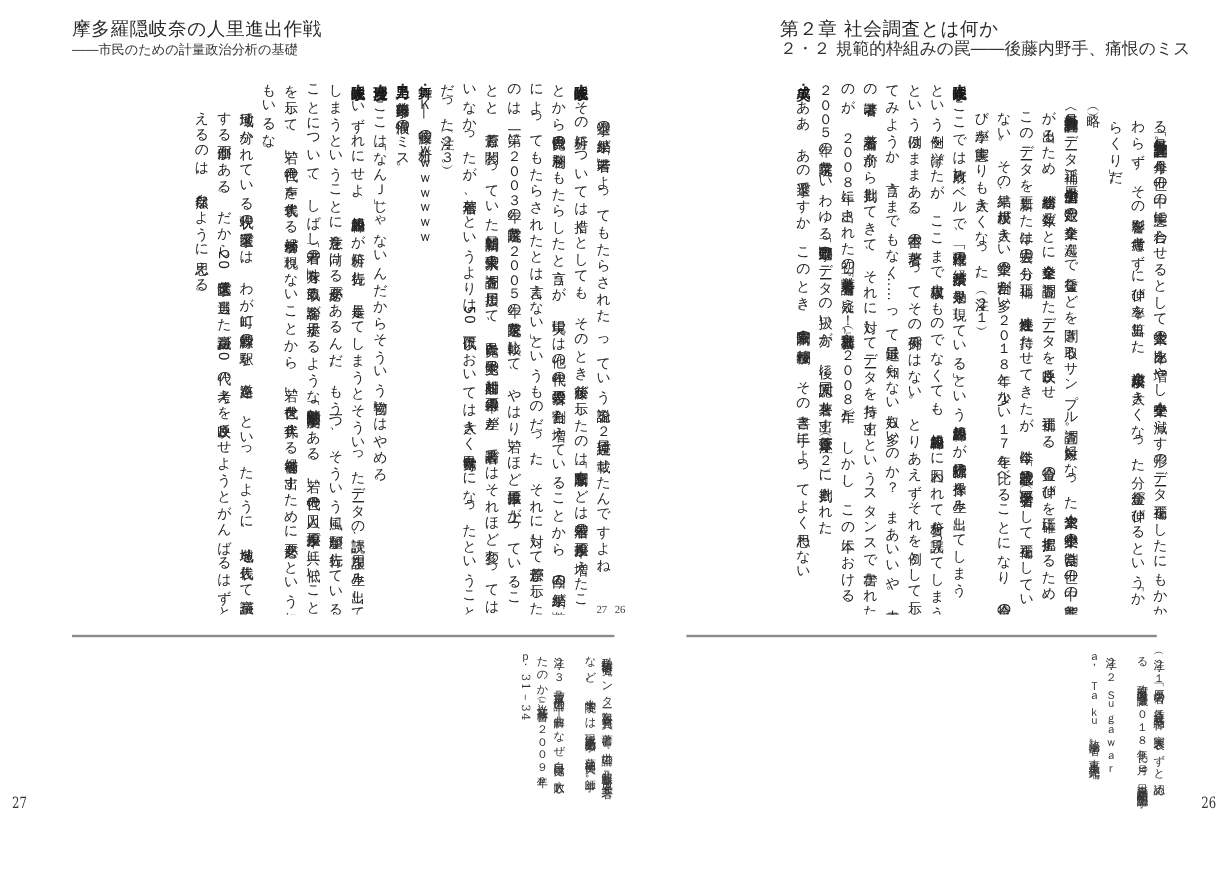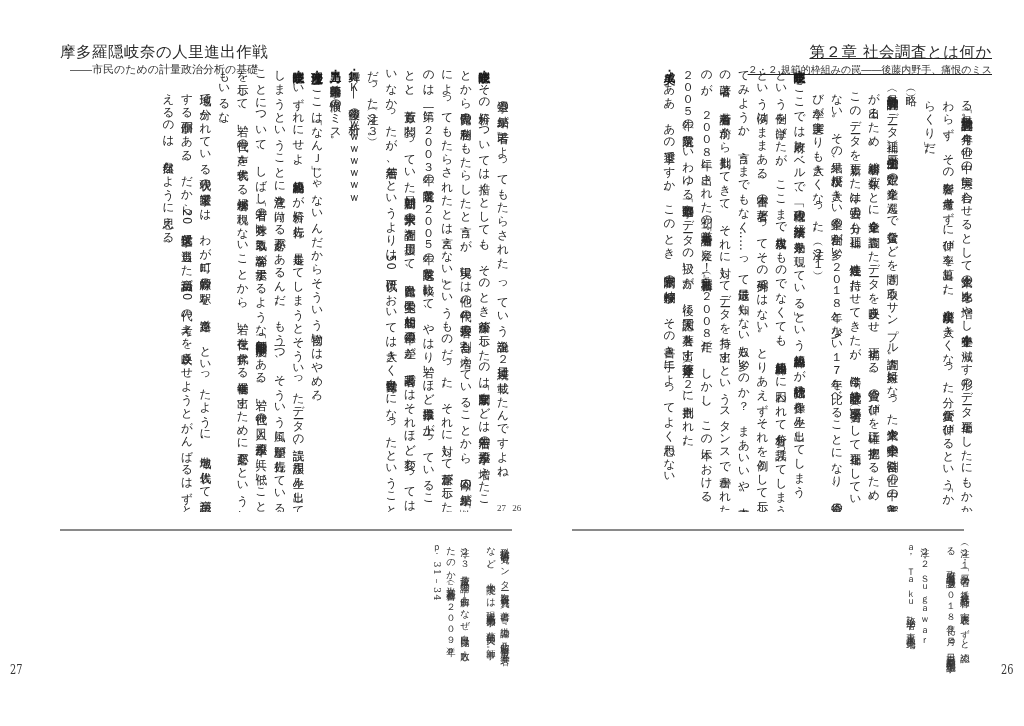--- a/index.html
+++ b/index.html
@@ -1,26 +1,26 @@
 <!DOCTYPE html>
 <html><head>
   <meta charset="utf-8">
   <style>
     html, body { margin: 0; padding: 0; }
     body {
       width: 1024px; height: 726px; background: #ffffff; position: relative; overflow: hidden;
       font-family: "DejaVu Sans", "Liberation Sans", sans-serif; color: #222;
     }
-    .header { position: absolute; top: 14px; margin-top: 28px; }
+    .header { position: absolute; top: 14px; }
     .header-left { left: 60px; }
-    .header-right { right: 32px; text-align: right; text-decoration: underline; }
+    .header-right { right: 32px; text-align: left; }
     .book-title { font-size: 15.5px; letter-spacing: 0.5px; color: #2a2a2a; line-height: 20px; }
-    .book-subtitle { font-size: 11px; color: #333; line-height: 15px; text-align: center; }
+    .book-subtitle { font-size: 11px; color: #333; line-height: 15px; }
     .chapter-title { font-size: 15.5px; color: #2a2a2a; line-height: 20px; letter-spacing: 0.5px; }
-    .section-title { font-size: 10px; color: #333; line-height: 15px; }
+    .section-title { font-size: 14px; color: #333; line-height: 15px; }
 
     .page-area { position: absolute; top: 62px; }
     .left-body { left: 60px; width: 452px; height: 450px; }
     .right-body { left: 560px; width: 416px; height: 450px; }
 
     .vbody {
       writing-mode: vertical-rl;
       font-size: 11.6px; line-height: 18.6px; letter-spacing: 0.6px;
       height: 450px; overflow: hidden; color: #262626;
       position: absolute; top: 0; right: 0;

